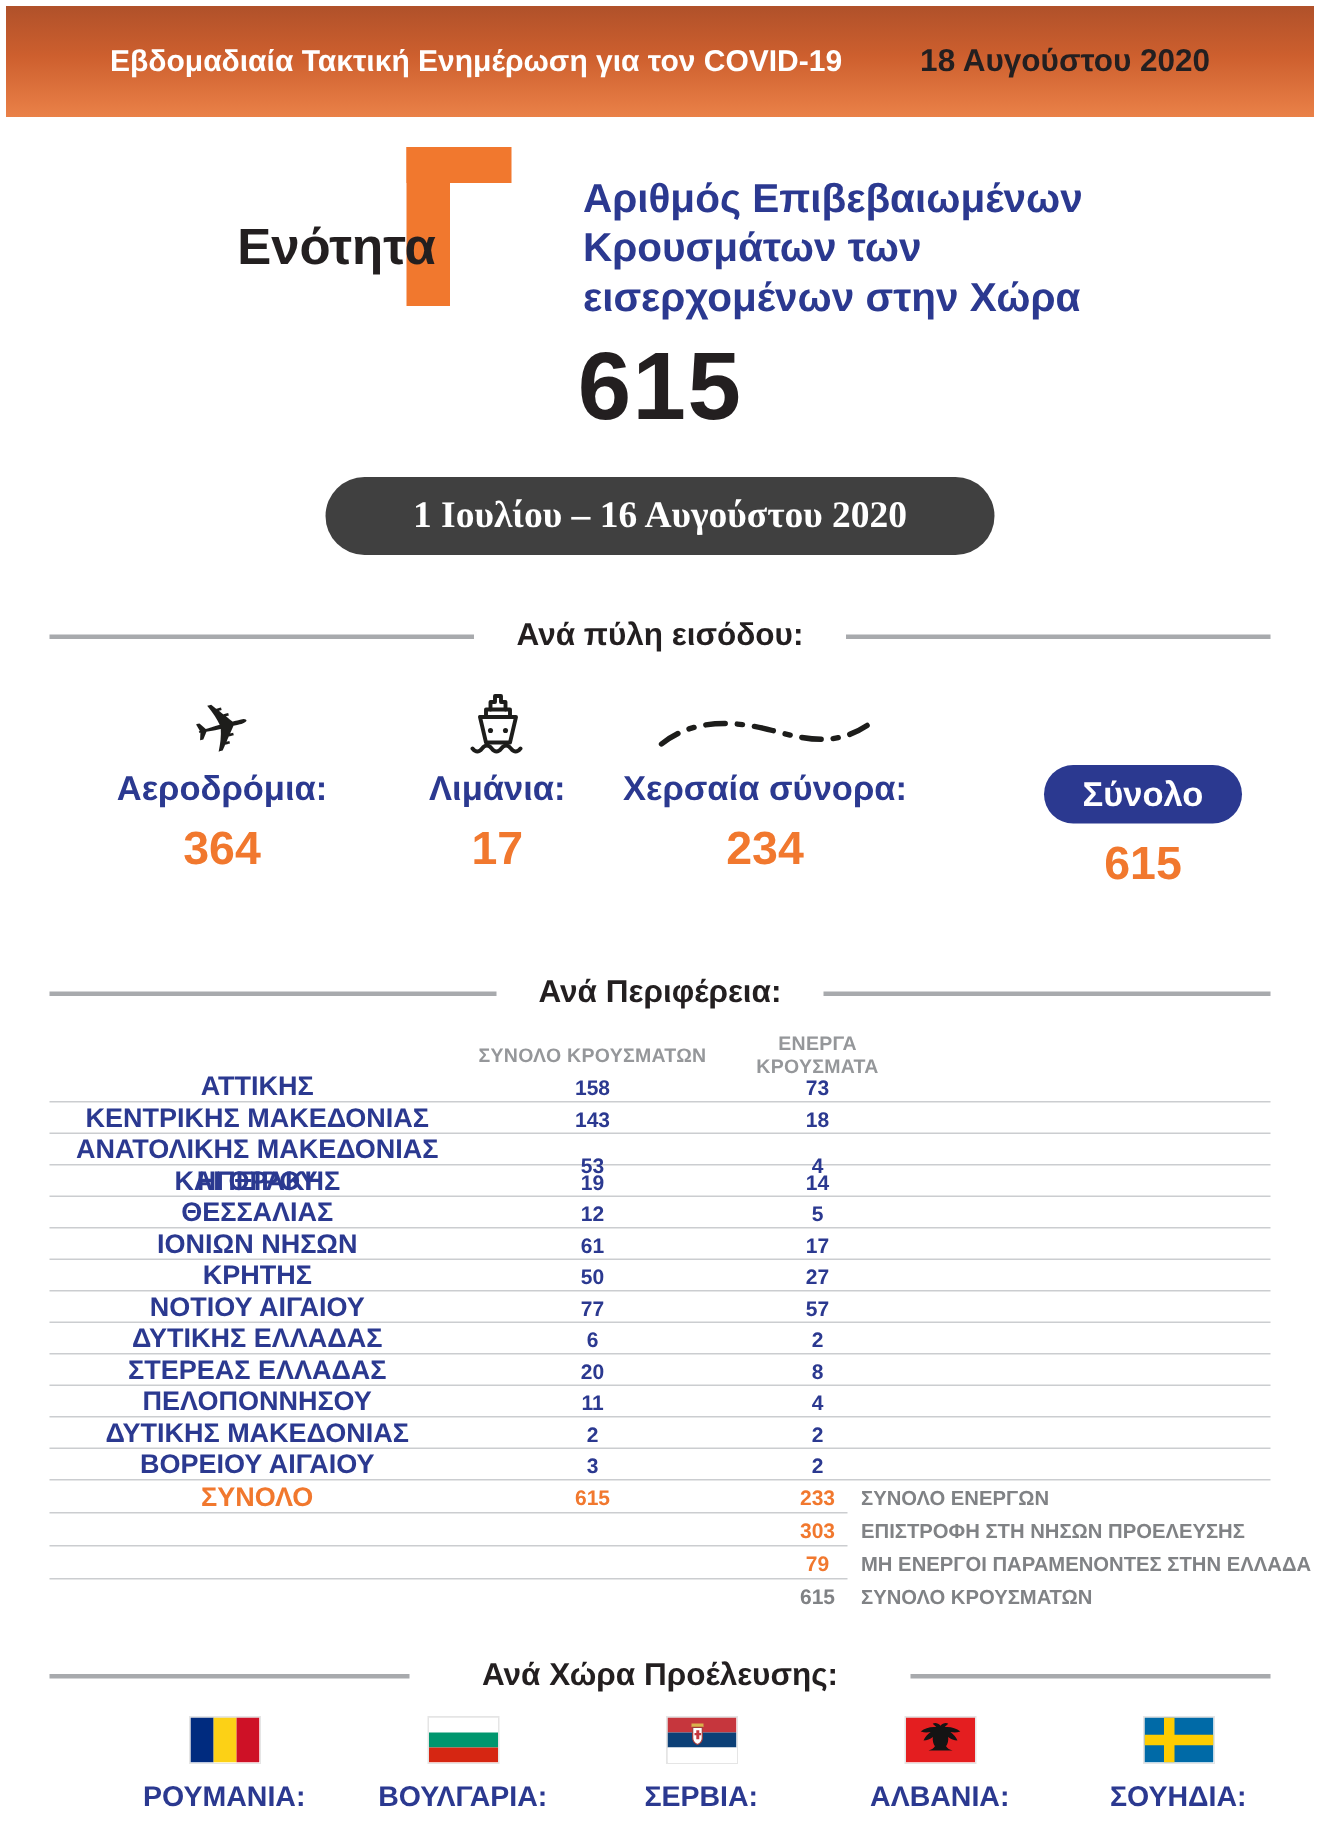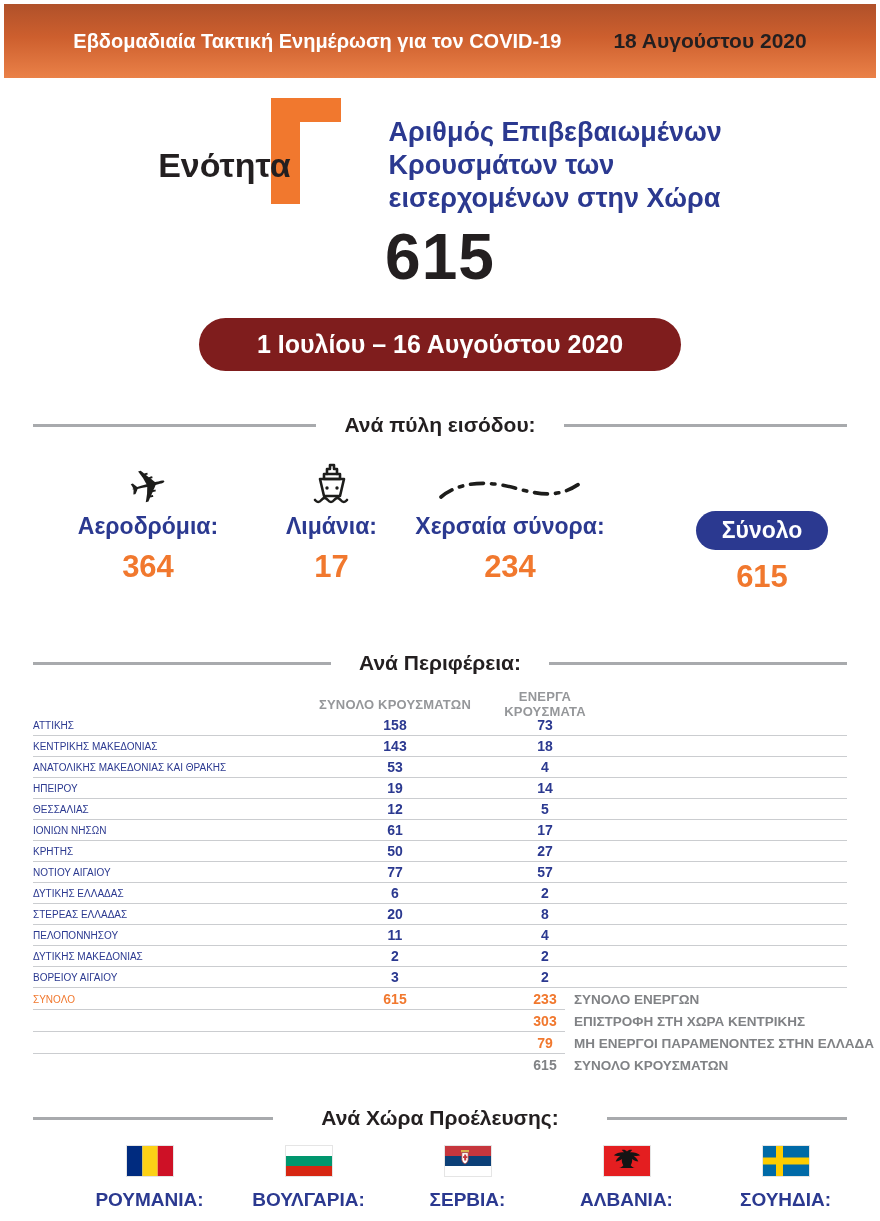--- a/index.html
+++ b/index.html
@@ -22,22 +22,22 @@
   .section-label { font-size: 34px; font-weight: bold; color: #231f20; position: relative; z-index: 1; margin-right: -20px; }
   .gamma { position: relative; width: 70px; height: 106px; top: -14px; }
   .gamma::before { content: ""; position: absolute; left: 0; top: 0; width: 70px; height: 24px; background: #f1782e; }
   .gamma::after  { content: ""; position: absolute; left: 0; top: 0; width: 29px; height: 106px; background: #f1782e; }
   .main-title {
     margin-left: 48px; color: #2b3990; font-size: 27px; line-height: 33px;
     font-weight: bold; white-space: pre-line;
   }
   .total-count { text-align: center; font-size: 64px; font-weight: bold; color: #231f20; margin-top: 2px; letter-spacing: 1px; }
   .period-pill {
-    width: fit-content; margin: 24px auto 0; background: #7f1d1d; color: #fff;
-    font-weight: bold; font-size: 25px; padding: 12px 58px; border-radius: 32px;
+    width: fit-content; margin: 24px auto 0; background: #404040; color: #fff;
+    font-weight: bold; font-size: 25px; padding: 12px 58px; border-radius: 32px; font-family: Liberation Serif, serif;
   }
 
   
   .divider { display: flex; align-items: center; gap: 28px; margin: 42px 33px 0; }
   .divider .line { flex: 1; height: 3px; background: #a8aaad; }
   .divider-title { font-size: 21px; font-weight: bold; color: #231f20; white-space: nowrap; }
   .divider.d2 { margin-top: 56px; }
   .divider.d3 { margin-top: 30px; gap: 48px; }
 
   
@@ -48,21 +48,21 @@
   .plane-glyph { font-size: 46px; line-height: 46px; color: #1d1d1b; transform: rotate(-14deg); display: inline-block; }
   .entry-label { color: #2b3990; font-size: 23px; font-weight: bold; margin-top: 4px; }
   .entry-value { color: #f1782e; font-size: 31px; font-weight: bold; margin-top: 9px; }
   .total-pill { background: #2b3990; color: #fff; font-size: 23px; font-weight: bold; padding: 6px 26px; border-radius: 24px; margin-top: 2px; }
 
   
   .rtable { margin: 14px 33px 0; }
   .trow { display: grid; grid-template-columns: 277px 170px 130px 1fr; align-items: center; height: 21px; position: relative; }
   .thead { height: 26px; }
   .col-h { text-align: center; color: #95979a; font-size: 13px; font-weight: 600; letter-spacing: 0.2px; }
-  .region-cell { text-align: left; color: #2b3990; font-weight: normal; font-size: 10px; }
+  .region-cell { text-align: center; color: #2b3990; font-weight: bold; font-size: 18px; }
   .num-cell { text-align: center; color: #2b3990; font-weight: bold; font-size: 14px; }
   .note-cell { color: #808285; font-weight: bold; font-size: 13.5px; margin-left: -36px; white-space: nowrap; }
   .trow.ruled { border-bottom: 1px solid #cbcdd0; }
   .trow.srow { height: 22px; }
   .trow.partial::after { content: ""; position: absolute; left: 0; bottom: 0; width: 532px; height: 1px; background: #cbcdd0; }
   .orange { color: #f1782e; }
   .gray-num { color: #808285; }
 
   
   .countries { display: grid; grid-template-columns: repeat(5, 1fr); margin: 16px 15px 0 70px; }
@@ -233,21 +233,21 @@
     <div class="region-cell orange">ΣΥΝΟΛΟ</div>
     <div class="num-cell orange">615</div>
     <div class="num-cell orange">233</div>
     <div class="note-cell">ΣΥΝΟΛΟ ΕΝΕΡΓΩΝ</div>
   </div>
 
   <div class="trow srow partial">
     <div></div>
       <div></div>
     <div class="num-cell orange">303</div>
-    <div class="note-cell">ΕΠΙΣΤΡΟΦΗ ΣΤΗ ΧΩΡΑ ΚΕΝΤΡΙΚΗΣ</div>
+    <div class="note-cell">ΕΠΙΣΤΡΟΦΗ ΣΤΗ ΝΗΣΩΝ ΠΡΟΕΛΕΥΣΗΣ</div>
   </div>
   <div class="trow srow partial">
     <div></div>
       <div></div>
     <div class="num-cell orange">79</div>
     <div class="note-cell">ΜΗ ΕΝΕΡΓΟΙ ΠΑΡΑΜΕΝΟΝΤΕΣ ΣΤΗΝ ΕΛΛΑΔΑ</div>
   </div>
   <div class="trow srow">
     <div></div>
       <div></div>

